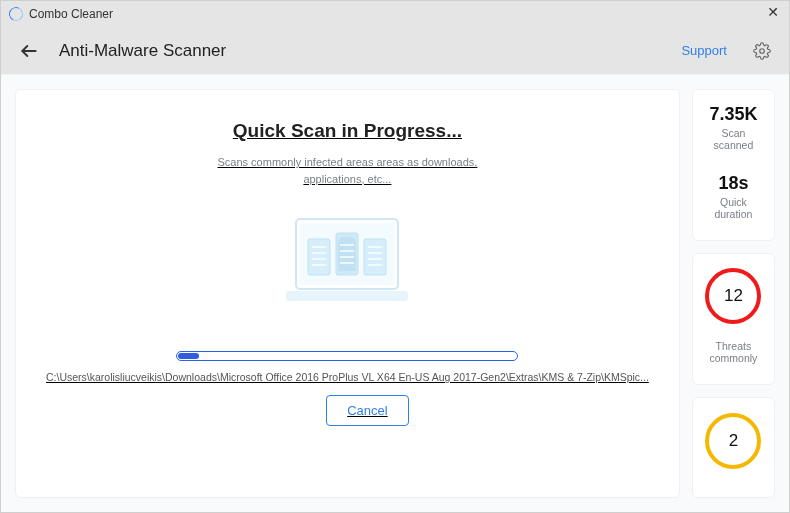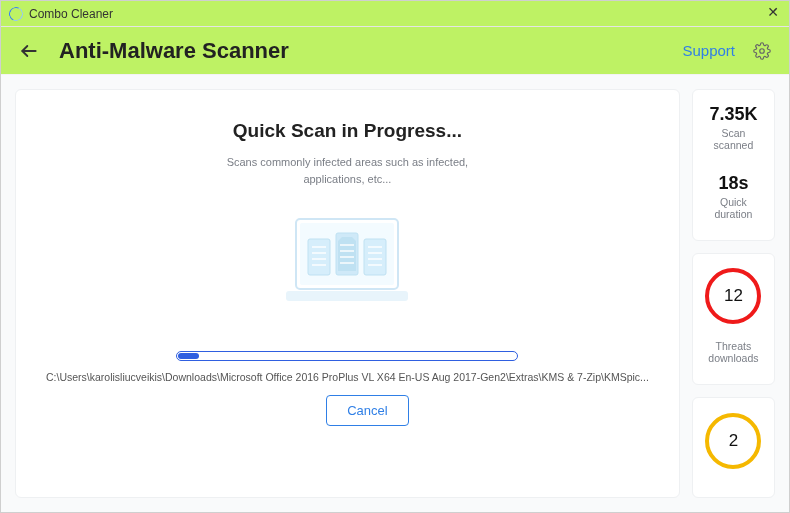--- a/index.html
+++ b/index.html
@@ -9,21 +9,21 @@
       width: 790px;
       height: 513px;
       overflow: hidden;
     }
     .window {
       width: 790px;
       height: 513px;
       border: 1px solid #cfcfcf;
       display: flex;
       flex-direction: column;
-      background: #bef264;
+      background: #e5e5e5;
     }
     .titlebar {
       height: 26px;
       border-bottom: 1px solid #e5e5e5;
       display: flex;
       align-items: center;
       padding: 0 8px;
       font-size: 12px;
       color: #333;
       position: relative;
@@ -51,29 +51,29 @@
       padding: 0 18px;
       border-bottom: 1px solid #f3f3f3;
     }
     .header .back {
       width: 20px; height: 20px;
       margin-right: 20px;
       color: #333;
       cursor: pointer;
     }
     .header h1 {
-      font-size: 22px;
-      font-weight: 700;
+      font-size: 17px;
+      font-weight: 400;
       color: #222;
     }
     .header .spacer { flex: 1; }
     .header .support {
       color: #2f7fe6;
-      font-size: 15px;
-      margin-right: 18px;
+      font-size: 13px;
+      margin-right: 26px;
       cursor: pointer;
     }
     .header .gear {
       width: 18px; height: 18px;
       color: #666;
       cursor: pointer;
     }
     .body {
       flex: 1;
       background: #f9fafb;
@@ -86,20 +86,21 @@
       border: 1px solid #eef0f2;
       border-radius: 6px;
     }
     .main {
       flex: 1;
       display: flex;
       flex-direction: column;
       align-items: center;
       padding: 30px 30px 16px 30px;
       position: relative;
+      text-decoration: underline;
     }
     .main h2 {
       font-size: 19px;
       font-weight: 700;
       color: #222;
       margin-bottom: 12px;
     }
     .main .desc {
       font-size: 11px;
       color: #7a7e86;
@@ -211,21 +212,21 @@
           <circle cx="12" cy="12" r="3"></circle>
           <path d="M19.4 15a1.7 1.7 0 0 0 .34 1.87l.06.06a2 2 0 1 1-2.83 2.83l-.06-.06a1.7 1.7 0 0 0-1.87-.34 1.7 1.7 0 0 0-1 1.56V21a2 2 0 0 1-4 0v-.09a1.7 1.7 0 0 0-1-1.56 1.7 1.7 0 0 0-1.87.34l-.06.06a2 2 0 1 1-2.83-2.83l.06-.06a1.7 1.7 0 0 0 .34-1.87 1.7 1.7 0 0 0-1.56-1H3a2 2 0 0 1 0-4h.09a1.7 1.7 0 0 0 1.56-1 1.7 1.7 0 0 0-.34-1.87l-.06-.06a2 2 0 1 1 2.83-2.83l.06.06a1.7 1.7 0 0 0 1.87.34H9a1.7 1.7 0 0 0 1-1.56V3a2 2 0 0 1 4 0v.09a1.7 1.7 0 0 0 1 1.56 1.7 1.7 0 0 0 1.87-.34l.06-.06a2 2 0 1 1 2.83 2.83l-.06.06a1.7 1.7 0 0 0-.34 1.87V9a1.7 1.7 0 0 0 1.56 1H21a2 2 0 0 1 0 4h-.09a1.7 1.7 0 0 0-1.56 1z"></path>
         </svg>
     </span>
   </div>
 
   <div class="body">
     <div class="card main">
       <h2>Quick Scan in Progress...</h2>
       <div class="desc">
-        <span>Scans commonly infected areas such as infected,</span><br>
+        <span>Scans commonly infected areas areas as downloads,</span><br>
         <span>applications, etc...</span>
       </div>
 
       <div class="illus">
         <svg width="130" height="92" viewBox="0 0 130 92">
           <rect x="14" y="4" width="102" height="70" rx="4" fill="none" stroke="#cfe6f5" stroke-width="2"></rect>
           <rect x="18" y="8" width="94" height="62" rx="2" fill="#f3fbff"></rect>
           <rect x="4" y="76" width="122" height="10" rx="3" fill="#e8f4fb"></rect>
           <g fill="#d6eefb" stroke="#bfe1f2">
             <rect x="26" y="24" width="22" height="36" rx="2"></rect>
@@ -267,21 +268,21 @@
         <div class="grp" style="margin-top:16px">
           <div class="big">18s</div>
           <div class="lbl">Quick duration</div>
         </div>
       </div>
 
       <div class="card statcard tall">
         <div class="ring red">
           <span>12</span>
         </div>
-        <div class="lbl">Threats downloads</div>
+        <div class="lbl">Threats commonly</div>
       </div>
 
       <div class="card statcard tall">
         <div class="ring yellow">
           <span>2</span>
         </div>
       </div>
     </div>
   </div>
 </div>

